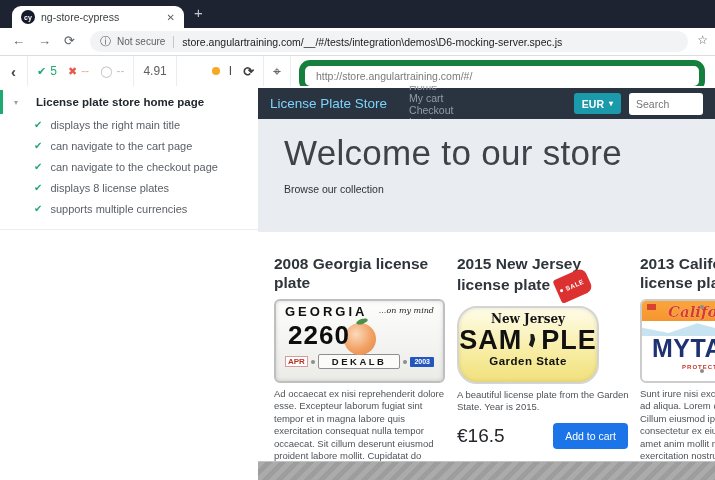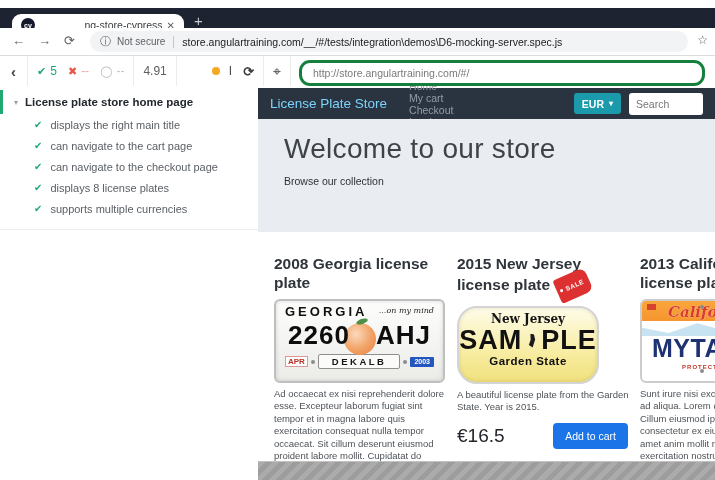--- a/index.html
+++ b/index.html
@@ -1,20 +1,20 @@
 <!DOCTYPE html>
 <html><head>
 <meta charset="utf-8">
 <style>
   html,body{margin:0;padding:0;background:#fff;}
   #screen{position:relative;width:715px;height:480px;overflow:hidden;background:#fff;
           font-family:"Liberation Sans",sans-serif;-webkit-font-smoothing:antialiased;}
 
   
-  .tabstrip{position:absolute;left:0;top:8px;width:715px;height:28px;background:#1d2330;text-align:right;}
+  .tabstrip{position:absolute;left:0;top:0;width:715px;height:28px;background:#1d2330;}
   .tab{position:absolute;left:12px;top:6px;width:172px;height:22px;background:#fff;
        border-radius:9px 9px 0 0;display:flex;align-items:center;padding:0 9px;box-sizing:border-box;}
   .favicon{width:14px;height:14px;border-radius:50%;background:#151a2b;color:#fff;font-size:7px;
            font-weight:bold;display:flex;align-items:center;justify-content:center;flex:none;}
   .tab-title{font-size:10.5px;color:#3c4043;margin-left:6px;flex:1;white-space:nowrap;overflow:hidden;}
   .tab-close{color:#5f6368;font-size:10px;margin-left:4px;}
   .newtab{position:absolute;left:194px;top:4px;color:#c4c7ce;font-size:15px;}
 
   
   .toolbar{position:absolute;left:0;top:28px;width:715px;height:27px;background:#fff;
@@ -38,49 +38,49 @@
   .stat .ic{margin-right:4px;font-size:11px;}
   .st-pass .ic,.st-pass .v{color:#1fa971;}
   .st-fail .ic{color:#e8574b;} .st-fail .v{color:#f0a79f;}
   .st-pend .ic{color:#b9b9b9;} .st-pend .v{color:#c4c4c4;}
   .rb-dur{font-size:12px;color:#5f5f5f;}
   .rb-tools{display:flex;align-items:center;margin-left:26px;padding:0 9px;border-right:none;}
   .dot{width:8px;height:8px;border-radius:50%;background:#f6a821;margin-right:9px;}
   .cursor-g{color:#4a4a4a;font-size:12px;margin-right:11px;}
   .refresh-g{color:#3f3f3f;font-size:13px;font-weight:bold;}
   .rb-cross{color:#4a4a4a;font-size:14px;border-left:1px solid #ececec;}
-  .aut-url{flex:1;margin:4px 10px 4px 8px;height:20px;border:3px solid #15803d;border-radius:11px;
+  .aut-url{flex:1;margin:4px 10px 4px 8px;height:20px;border:6px solid #15803d;border-radius:11px;
            font-size:10.5px;color:#7a7a7a;padding:0 11px;outline:none;background:#fff;
            font-family:"Liberation Sans",sans-serif;}
 
   
   .reporter{position:absolute;left:0;top:86px;width:258px;height:394px;background:#fff;}
   .suite{border-bottom:1px solid #ededed;padding:4px 0 10px 0;}
   .suite-h{display:flex;align-items:center;border-left:3px solid #1fa971;padding:6px 0 6px 11px;}
   .suite-h .caret{color:#9aa0a6;font-size:8px;margin-right:7px;}
-  .suite-h .st{font-size:11.5px;font-weight:bold;color:#23272e;}
+  .suite-h .st{font-size:11.5px;font-weight:bold;color:#23272e;margin-left:11px;}
   .test{display:flex;align-items:center;padding:4.5px 0 4.5px 34px;}
   .test .ck{color:#1fa971;font-size:10px;margin-right:8px;}
   .test .tl{font-size:11px;color:#5b6066;}
 
   
   .app{position:absolute;left:258px;top:86px;width:457px;height:394px;background:#fff;overflow:hidden;}
   .navbar{position:absolute;left:0;top:2px;width:457px;height:31px;background:#2a3440;
           display:flex;align-items:center;padding:0 12px;box-sizing:border-box;}
   .brand{color:#7dd3fc;font-size:13.5px;white-space:nowrap;}
   .navlinks{display:flex;margin-left:22px;flex-direction:column;}
   .navlink{color:#939ca6;font-size:10.5px;margin-right:14px;white-space:nowrap;}
   .eur-btn{margin-left:auto;background:#1a9aab;color:#fff;font-size:10.5px;font-weight:bold;
            height:21px;display:flex;align-items:center;padding:0 8px;border-radius:3px;flex:none;}
   .eur-btn .cr{font-size:8px;margin-left:5px;}
   .search-inp{width:60px;height:22px;margin-left:8px;border:none;border-radius:3px;background:#fff;
               font-size:10.5px;padding:0 7px;outline:none;flex:none;font-family:"Liberation Sans",sans-serif;}
   .hero{position:absolute;left:0;top:33px;width:457px;height:113px;background:#e9edf1;
         padding:12px 26px;box-sizing:border-box;}
-  .hero h1{margin:2px 0 0 0;font-size:28px;font-weight:200;color:#3e4349;letter-spacing:.3px;}
+  .hero h1{margin:2px 0 0 0;font-size:35px;font-weight:200;color:#3e4349;letter-spacing:.3px;}
   .hero .sub{margin-top:10px;font-size:10.5px;color:#2e3237;}
 
   .products{position:absolute;left:16px;top:168px;display:flex;}
   .card{width:171px;margin-right:12px;flex:none;}
   .card h3{margin:0;font-size:15.5px;font-weight:600;color:#2f353b;line-height:19px;min-height:39px;}
   .desc{margin-top:5px;}
   .desc div{font-size:9.5px;color:#4e5358;line-height:12.4px;white-space:nowrap;overflow:hidden;}
   .buyrow{display:flex;justify-content:space-between;align-items:center;margin-top:9px;}
   .price{font-size:19px;color:#23272b;}
   .cart-btn{background:#1b74e8;color:#fff;font-size:10.5px;border:none;border-radius:4px;
@@ -246,21 +246,20 @@
       <div class="card">
         <h3>2008 Georgia license plate</h3>
         <div class="plate ga">
           <div class="ga-top">
             <span class="ga-state">GEORGIA</span>
             <span class="ga-slogan">...on my mind</span>
           </div>
           <span class="peach"></span>
           <div class="ga-num">
             <span>2260</span>
-            <span>AHJ</span>
           </div>
           <div class="ga-bot">
             <span class="ga-apr">APR</span>
             <span class="screw"></span>
             <span class="ga-cty">DEKALB</span>
             <span class="screw"></span>
             <span class="ga-yr">2003</span>
           </div>
         </div>
         <div class="desc">

